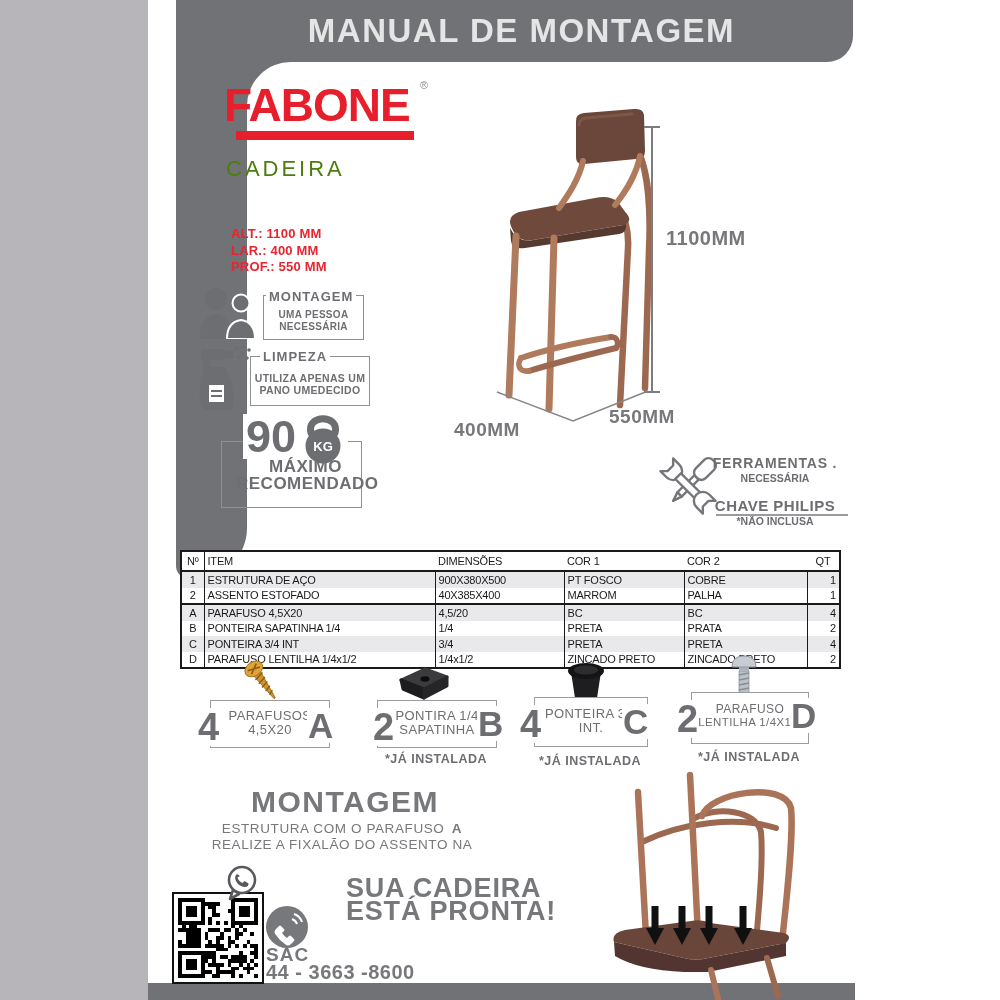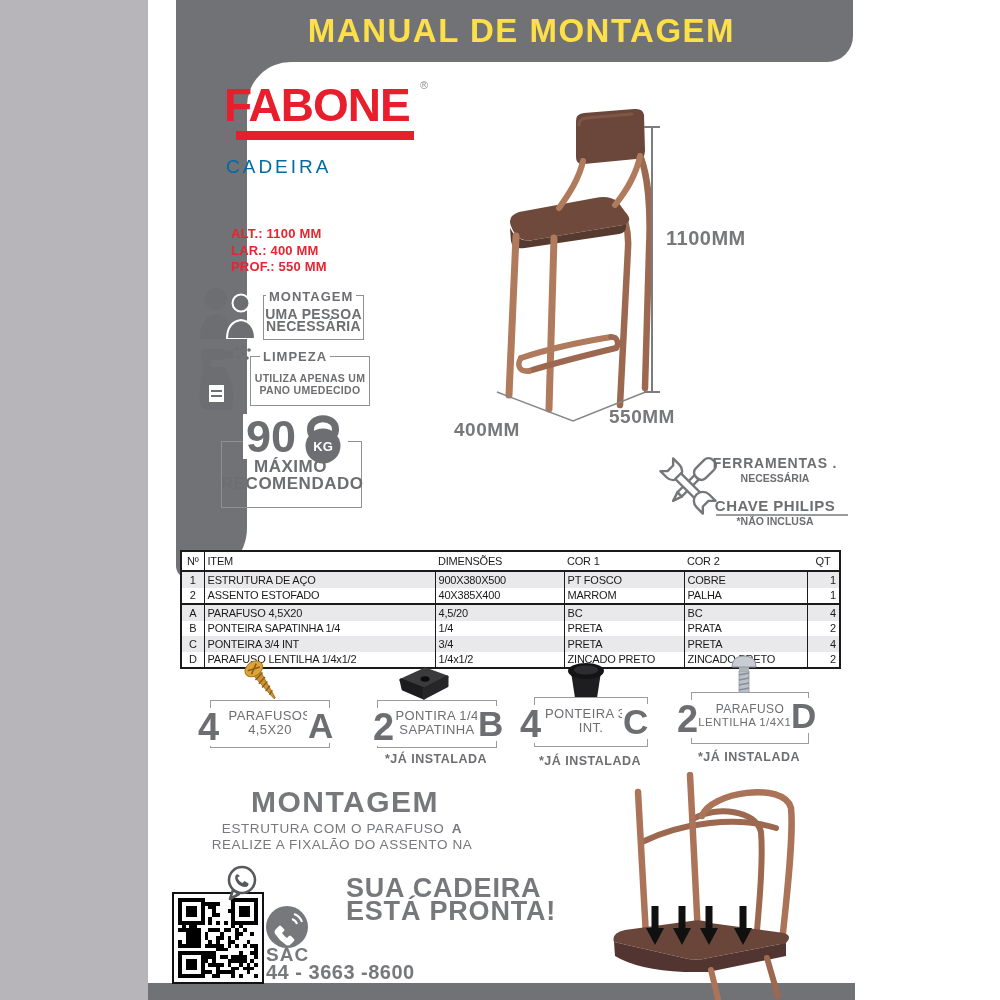--- a/index.html
+++ b/index.html
@@ -1,37 +1,37 @@
 <!DOCTYPE html>
 <html><head>
 <meta charset="utf-8">
 <style>
   html,body{margin:0;padding:0;background:#fff;}
   #page{position:relative;width:1000px;height:1000px;background:#fff;overflow:hidden;
         font-family:"Liberation Sans",sans-serif;}
   .abs{position:absolute;}
   
   #banner{left:190px;top:0;width:663px;height:62px;background:#717276;border-radius:0 0 26px 26px;}
-  #banner h1{margin:0;line-height:62px;text-align:center;color:#fde047;font-size:33px;font-weight:bold;letter-spacing:1.5px;}
+  #banner h1{margin:0;line-height:62px;text-align:center;color:#e5e5e5;font-size:33px;font-weight:bold;letter-spacing:1.5px;}
   #sidecol{left:176px;top:0;width:71px;height:578px;background:#717276;border-radius:0 0 50px 12px;}
   #corner-d{left:247px;top:62px;width:44px;height:44px;background:#717276;}
   #corner-w{left:247px;top:62px;width:44px;height:44px;background:#fff;border-top-left-radius:44px;}
   #strip{left:0;top:0;width:148px;height:1000px;background:#b7b5b9;}
   #footbar{left:148px;top:983px;width:707px;height:17px;background:#717276;}
   
   #logo{left:224px;top:82px;font-size:46px;font-weight:800;color:#e71e2b;letter-spacing:-1px;line-height:1;}
   #logobar{left:236px;top:131px;width:178px;height:9px;background:#e71e2b;}
   #reg{left:420px;top:79px;font-size:11px;color:#8c8d90;}
-  #cat{left:226px;top:156px;font-size:19px;letter-spacing:3px;color:#0369a1;font-weight:500;}
+  #cat{left:226px;top:156px;font-size:22px;letter-spacing:3px;color:#4d7c0f;font-weight:500;}
   #pname{left:224px;top:181px;font-size:40px;font-weight:800;letter-spacing:1px;color:#717276;}
   #specs{left:231px;top:226px;font-size:13px;font-weight:bold;color:#e8242f;line-height:16.5px;letter-spacing:0.2px;}
   
   .lgbox{border:1.6px solid #8f9093;background:transparent;}
   .lgtitle{font-size:13px;font-weight:bold;color:#6d6e71;letter-spacing:1px;background:#fff;padding:0 3px;}
-  .lglines{font-size:14px;font-weight:bold;color:#6d6e71;text-align:center;letter-spacing:0.3px;line-height:11.5px;}
+  .lglines{font-size:10px;font-weight:bold;color:#6d6e71;text-align:center;letter-spacing:0.3px;line-height:11.5px;}
   
   .dim{font-weight:bold;color:#77787b;letter-spacing:0.5px;}
   
   #toolstxt{left:700px;top:455px;width:150px;text-align:center;color:#6d6e71;}
   
   .ptable{position:absolute;left:180px;top:550px;border-collapse:collapse;table-layout:fixed;background:#fff;
           font-size:11px;color:#1a1a1a;letter-spacing:-0.2px;border:2px solid #1a1a1a;}
   .ptable th{height:18px;font-weight:normal;text-align:left;padding:0 3px;border-bottom:2px solid #1a1a1a;white-space:nowrap;}
   .ptable th:first-child{border-right:1.4px solid #1a1a1a;text-align:center;}
   .ptable th:last-child{text-align:center;}
@@ -124,21 +124,21 @@
   <span class="abs lgtitle" style="left:260px;top:349px">LIMPEZA</span>
 
   <div class="abs lgbox" style="left:221px;top:441px;width:139px;height:65px"></div>
   <span class="abs" style="left:243px;top:414px;font-size:45px;font-weight:800;color:#6d6e71;background:#fff;line-height:1;padding:0 3px">90</span>
   <svg class="abs" style="left:296px;top:409px" width="54" height="56" viewBox="0 0 54 56">
     <rect x="2" y="6" width="50" height="48" fill="#fff"></rect>
     <path d="M15,24 C10,5 44,5 39,24" stroke="#6d6e71" stroke-width="7" fill="none" stroke-linecap="round"></path>
     <circle cx="27" cy="37" r="17.5" fill="#6d6e71"></circle>
     <text x="27" y="42" text-anchor="middle" font-size="13" font-weight="bold" fill="#fff" font-family="Liberation Sans, sans-serif">KG</text>
   </svg>
-  <div class="abs" style="left:221px;top:458px;width:139px;text-align:center;font-size:17px;font-weight:bold;color:#6d6e71;line-height:17px;letter-spacing:0.5px">
+  <div class="abs" style="left:236px;top:458px;width:139px;text-align:center;font-size:17px;font-weight:bold;color:#6d6e71;line-height:17px;letter-spacing:0.5px">
     <div>MÁXIMO</div>
     <div>RECOMENDADO</div>
   </div>
 
   <svg class="abs" style="left:455px;top:95px" width="265" height="350" viewBox="0 0 265 350">
     <g fill="none" stroke-linecap="round">
       <path d="M184,58 C193,78 196,115 194,155 L190,293" stroke="#9c6950" stroke-width="6.5"></path>
       <path d="M159,108 C170,118 174,136 173,153 L165,310" stroke="#9c6950" stroke-width="6.5"></path>
     </g>
     <path d="M56,131 Q52,121 64,117 L140,103 Q154,100 161,106 L172,119 Q178,127 168,130 L78,145 Q62,148 56,131 Z" fill="#6f4a3c"></path>

